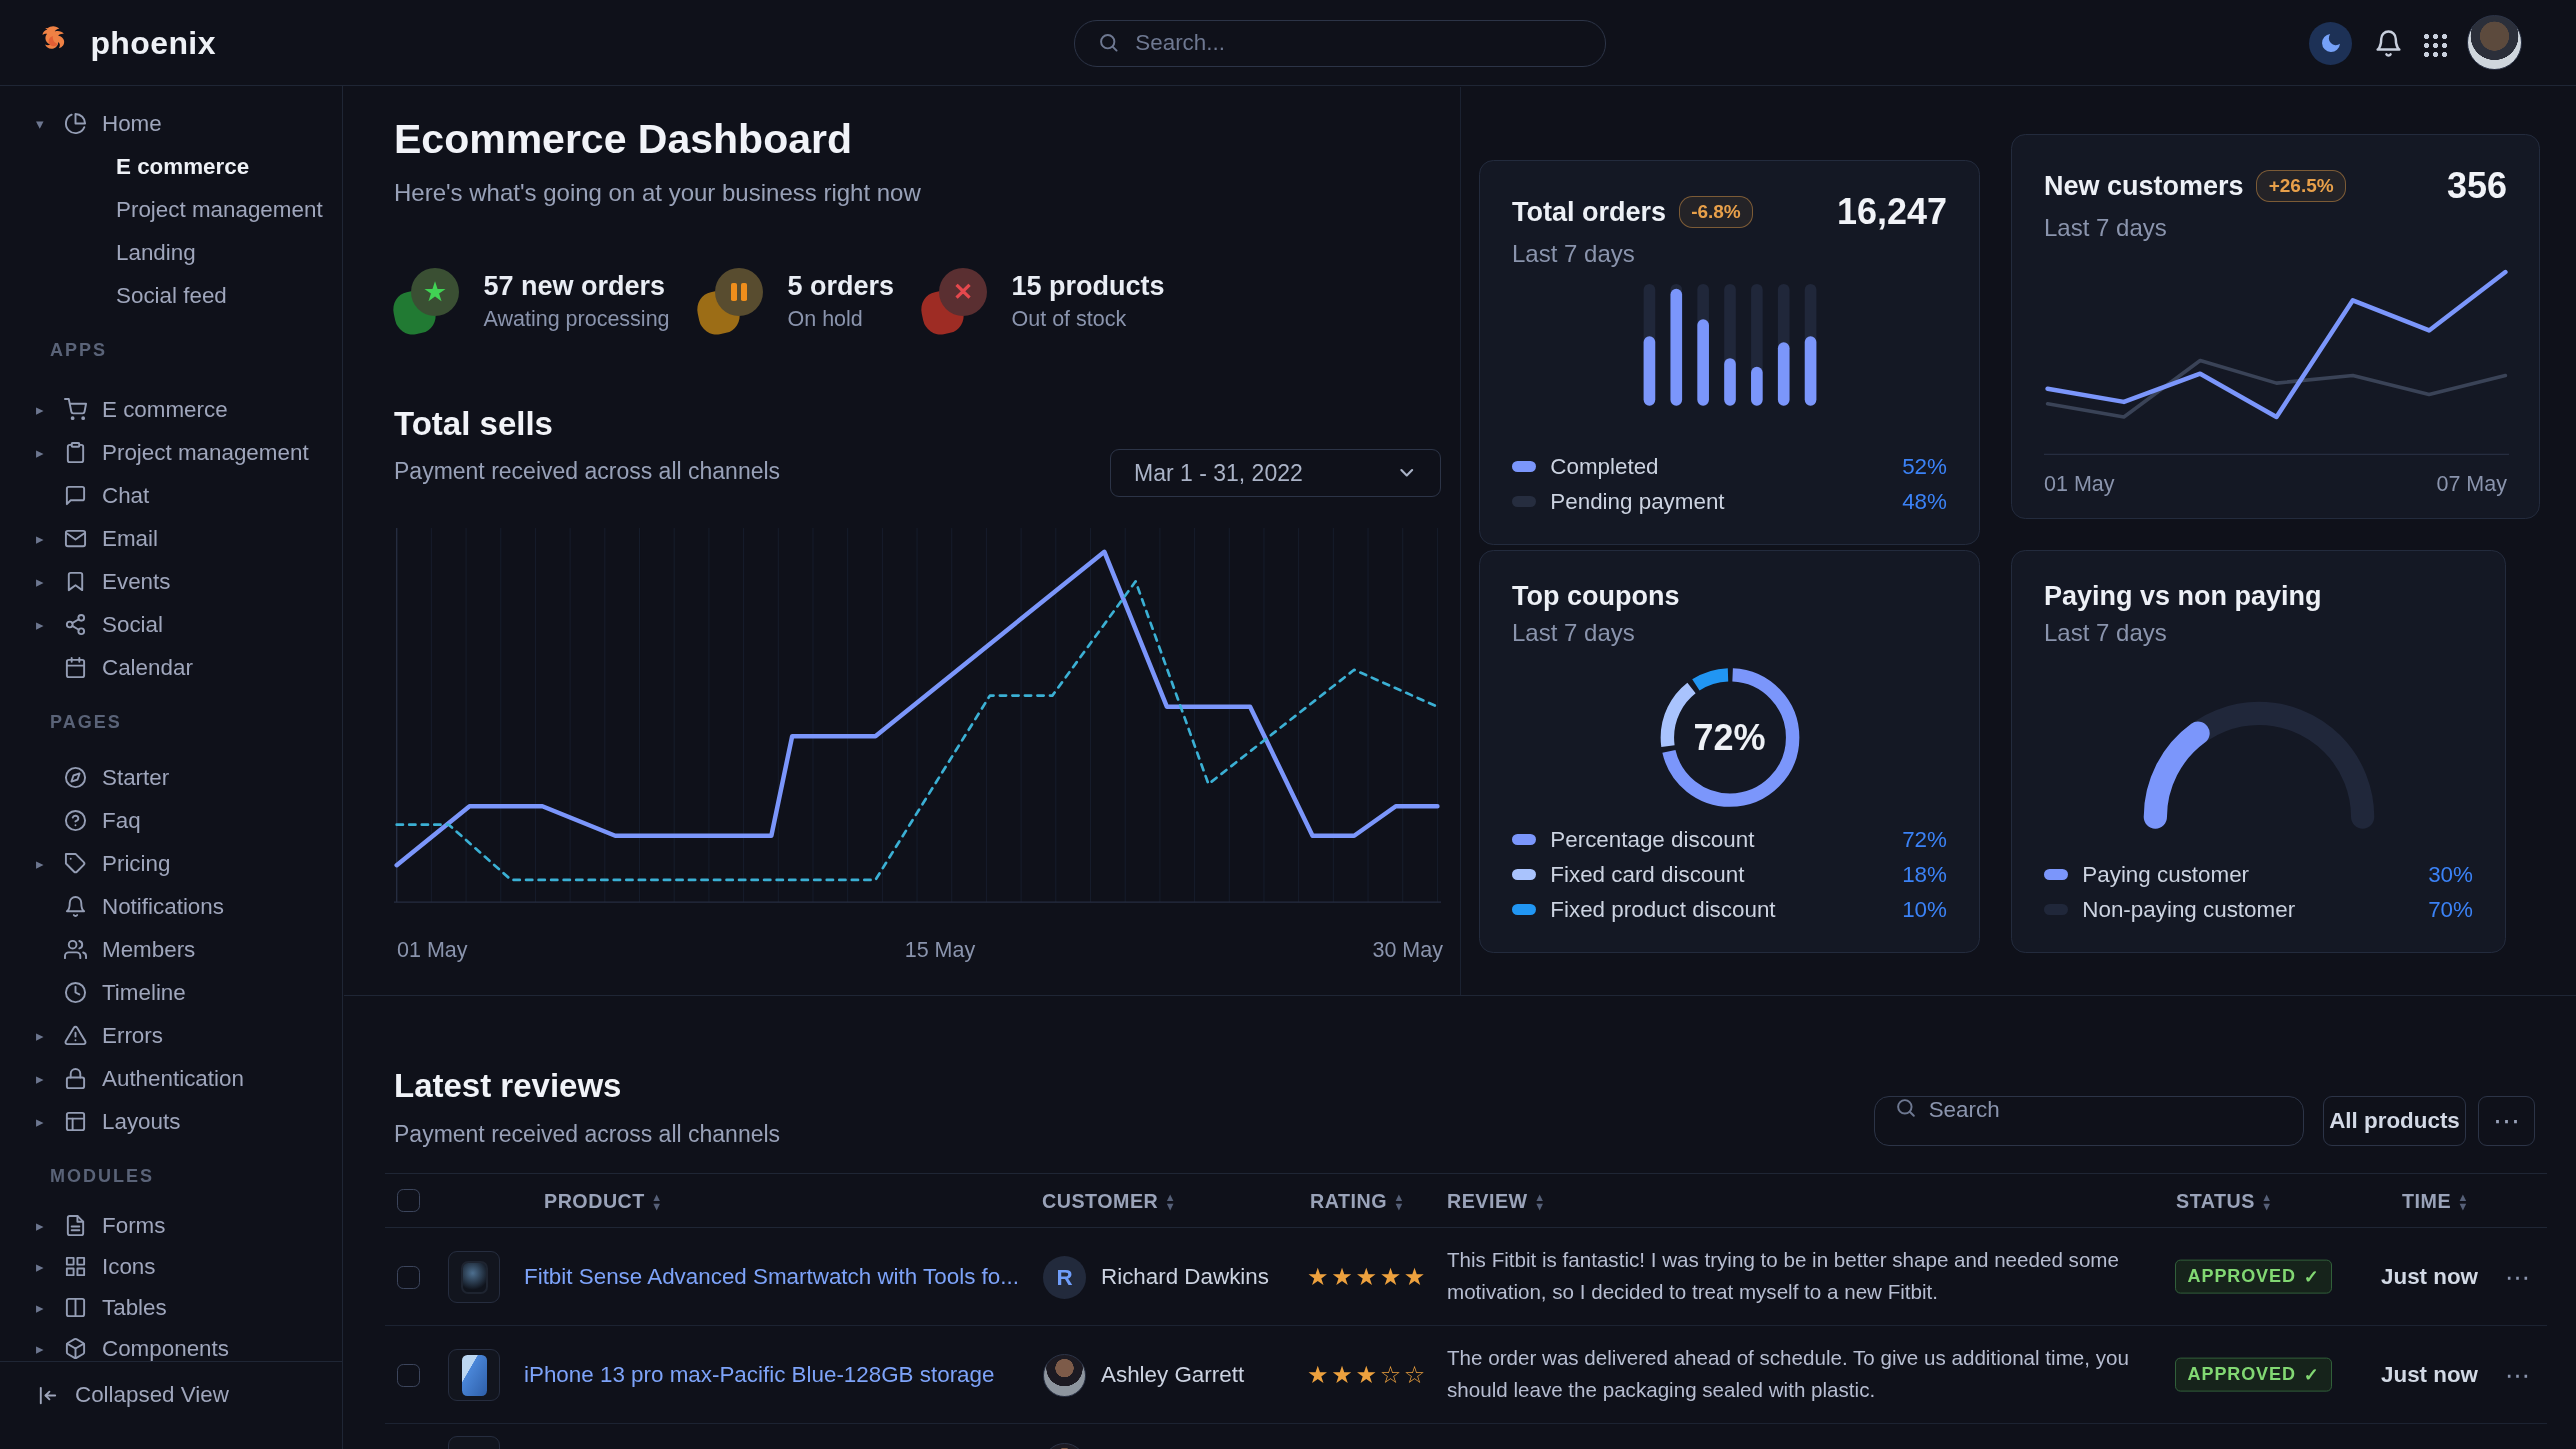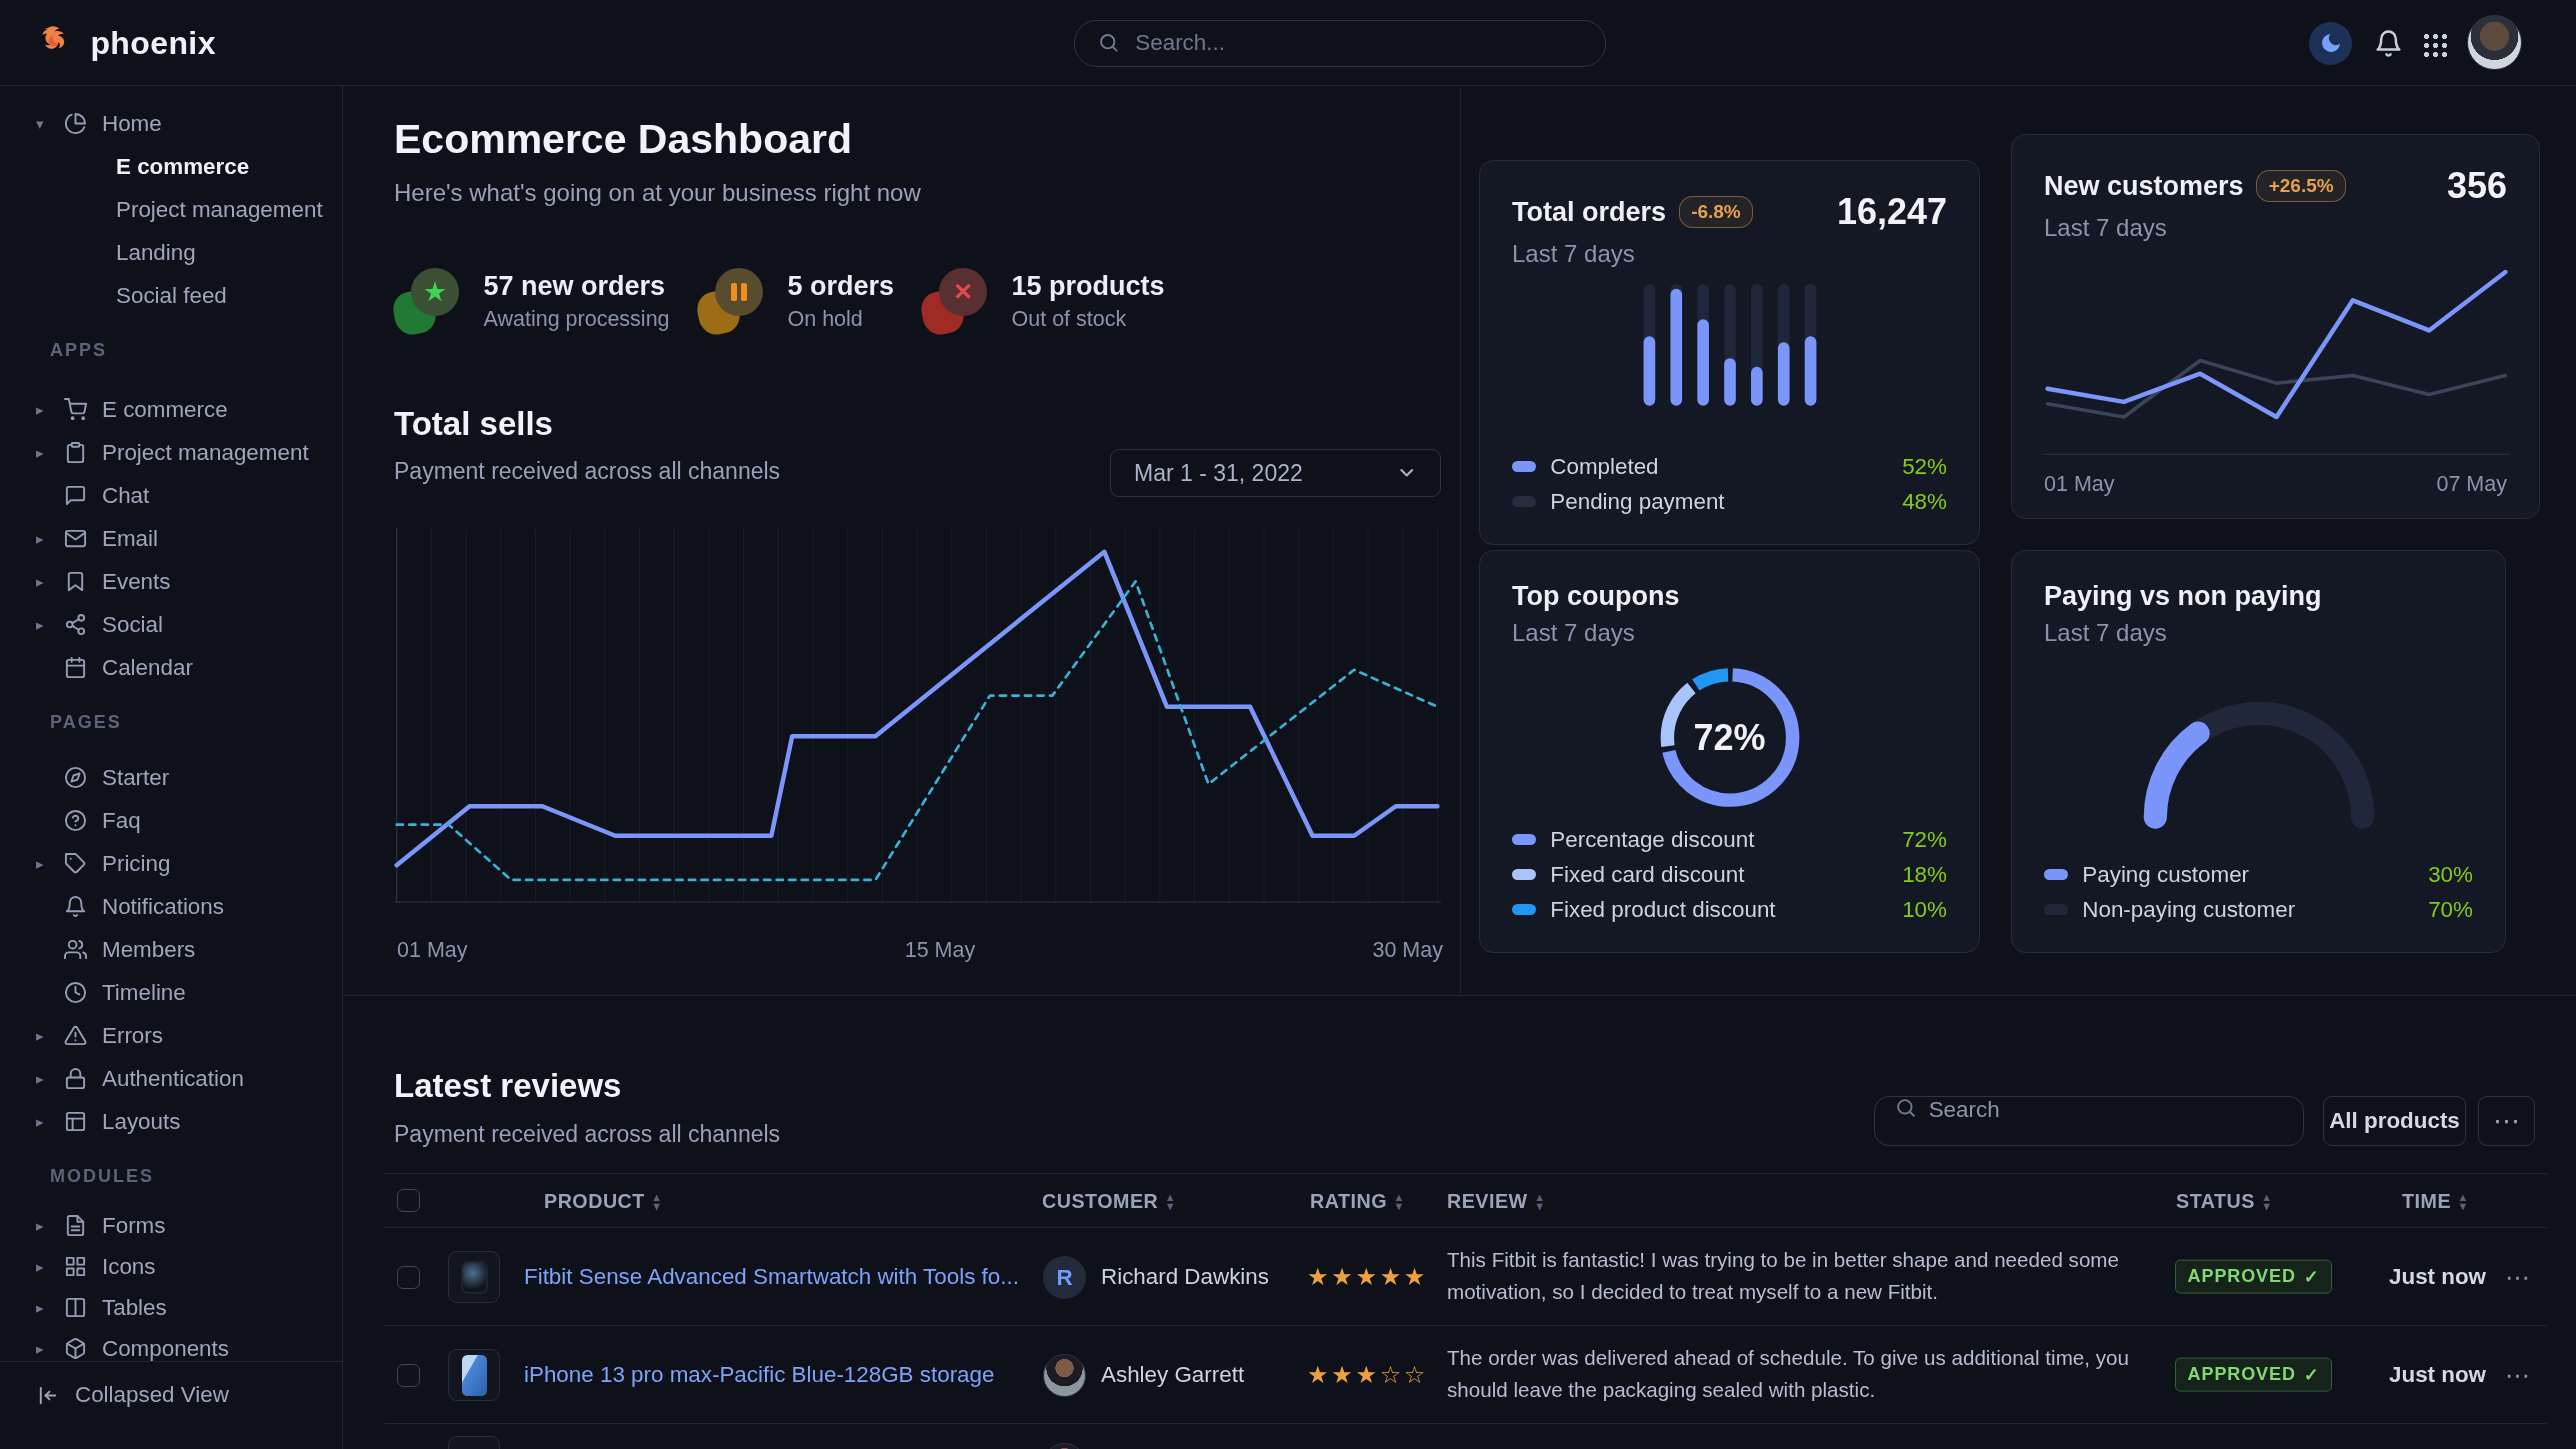--- a/index.html
+++ b/index.html
@@ -78,21 +78,21 @@
   .card-head { display:flex; align-items:center; }
   .card-title { font-size:27px; font-weight:700; color:#edf0f6; }
   .badge { margin-left:12.5px; font-size:19px; font-weight:700; color:#e8a04a; background:rgba(232,160,74,.08); border:0.9px solid rgba(232,160,74,.45); border-radius:13.4px; padding:3.6px 11.6px; }
   .card-value { margin-left:auto; font-size:36px; font-weight:700; color:#f1f3f8; }
   .card-sub { font-size:24px; color:#8a94ad; margin-top:7.2px; }
   #chart-orders { position:absolute; left:50%; transform:translateX(-50%); top:121px; width:188px; height:130px; }
   .legend { position:absolute; left:32px; right:32px; bottom:25px; }
   .leg-row { display:flex; align-items:center; height:35px; }
   .leg-pill { width:24px; height:11.6px; border-radius:6.3px; margin-right:14.3px; flex:0 0 24px; }
   .leg-label { font-size:22.4px; color:#ccd3e1; }
-  .leg-val { margin-left:auto; font-size:22.4px; color:#84cc16; }
+  .leg-val { margin-left:auto; font-size:22.4px; color:#3b82f6; }
   #chart-cust { position:absolute; left:32px; right:32px; top:106px; width:465px; height:217px; }
   .cust-x { position:absolute; left:32px; right:32px; bottom:21.5px; display:flex; justify-content:space-between; font-size:21.5px; color:#8a94ad; }
   .donut-wrap { position:absolute; left:50%; transform:translateX(-50%); top:97px; width:179px; height:179px; }
   .donut-center { position:absolute; inset:0; display:flex; align-items:center; justify-content:center; font-size:36px; font-weight:600; color:#eef1f6; }
   #chart-gauge { position:absolute; left:50%; transform:translateX(-50%); top:132px; width:277px; height:152px; }
 
   
   .rv-title { position:absolute; left:394px; top:1067px; font-size:33px; font-weight:700; color:#f1f3f8; }
   .rv-sub { position:absolute; left:394px; top:1121px; font-size:23px; color:#98a1b8; }
   .rv-search { position:absolute; left:1874px; top:1096px; width:430px; height:50px; border:0.9px solid #2c3447; border-radius:15px; display:flex; align-items:flex-start; padding:0 19.7px; gap:12.5px; }
@@ -111,21 +111,21 @@
   .thumb { width:52px; height:52px; border:0.9px solid #262d3f; border-radius:9px; background:#12151e; display:flex; align-items:center; justify-content:center; overflow:hidden; }
   .thumb.watch::after { content:""; width:23px; height:29px; border-radius:7.2px; background:radial-gradient(circle at 42% 35%, #4d6f8f, #10141d 72%); border:2.7px solid #1e2430; }
   .thumb.iphone::after { content:""; width:25px; height:41px; border-radius:5.4px; background:linear-gradient(120deg,#bcd7f2 32%,#4a86d8 33%,#2d5ea8); }
   .p-link { font-size:22.4px; color:#7da3f9; text-decoration:none; cursor:pointer; }
   .avatar-letter { width:43px; height:43px; border-radius:50%; background:#222a3c; color:#6f9dfa; font-weight:700; font-size:22.4px; display:flex; align-items:center; justify-content:center; }
   .avatar-photo { width:43px; height:43px; border-radius:50%; background:radial-gradient(circle at 50% 32%, #7d5b49 0 26%, #1c1a22 27% 52%, #8d959e 53%); border:0.9px solid #2c3447; }
   .cust-name { font-size:22.4px; color:#ccd3e1; }
   .stars { font-size:24px; letter-spacing:2.7px; color:#eda13e; white-space:nowrap; }
   .review-txt { width:725px; font-size:20.6px; line-height:1.6; color:#b6bdd1; }
   .status-badge { display:inline-flex; align-items:center; gap:8px; font-size:18px; font-weight:800; letter-spacing:0.9px; color:#82d873; border:0.9px solid #31603a; background:#16231b; border-radius:5.4px; padding:5.4px 11.6px; }
-  .time-txt { font-size:22.4px; font-weight:700; color:#d2d9e5;margin-left:8px; }
+  .time-txt { font-size:22.4px; font-weight:700; color:#d2d9e5; }
   .row-dots { font-size:25px; color:#8a94ad; background:none; border:0; cursor:pointer; }
 </style>
 </head>
 <body>
 
 <div class="screen">
 
   <header class="topnav">
     <div class="brand">
       <svg width="41" height="39" viewBox="0 0 32 32">

